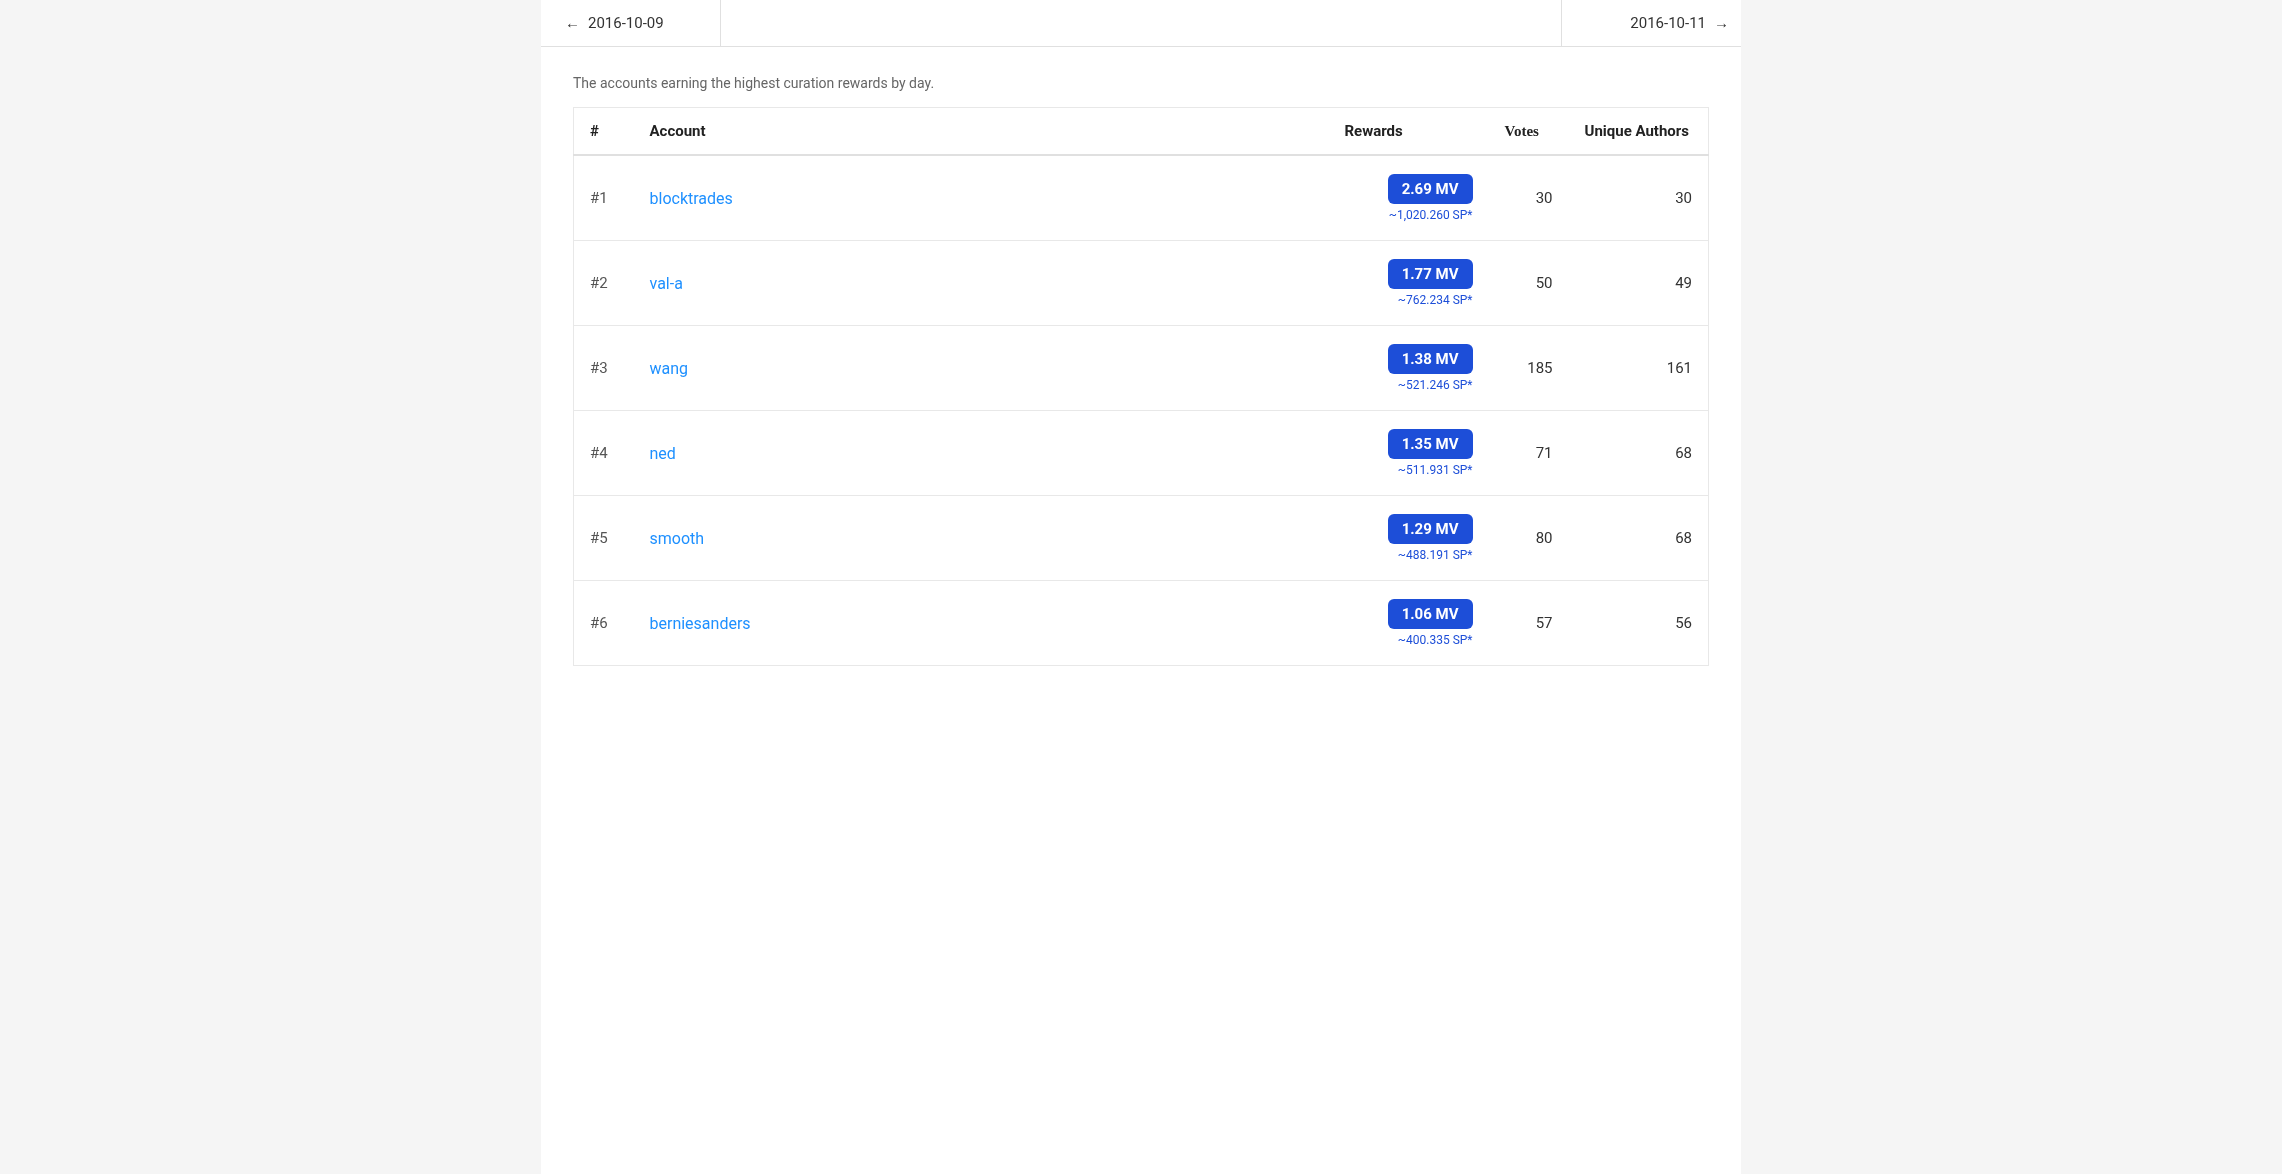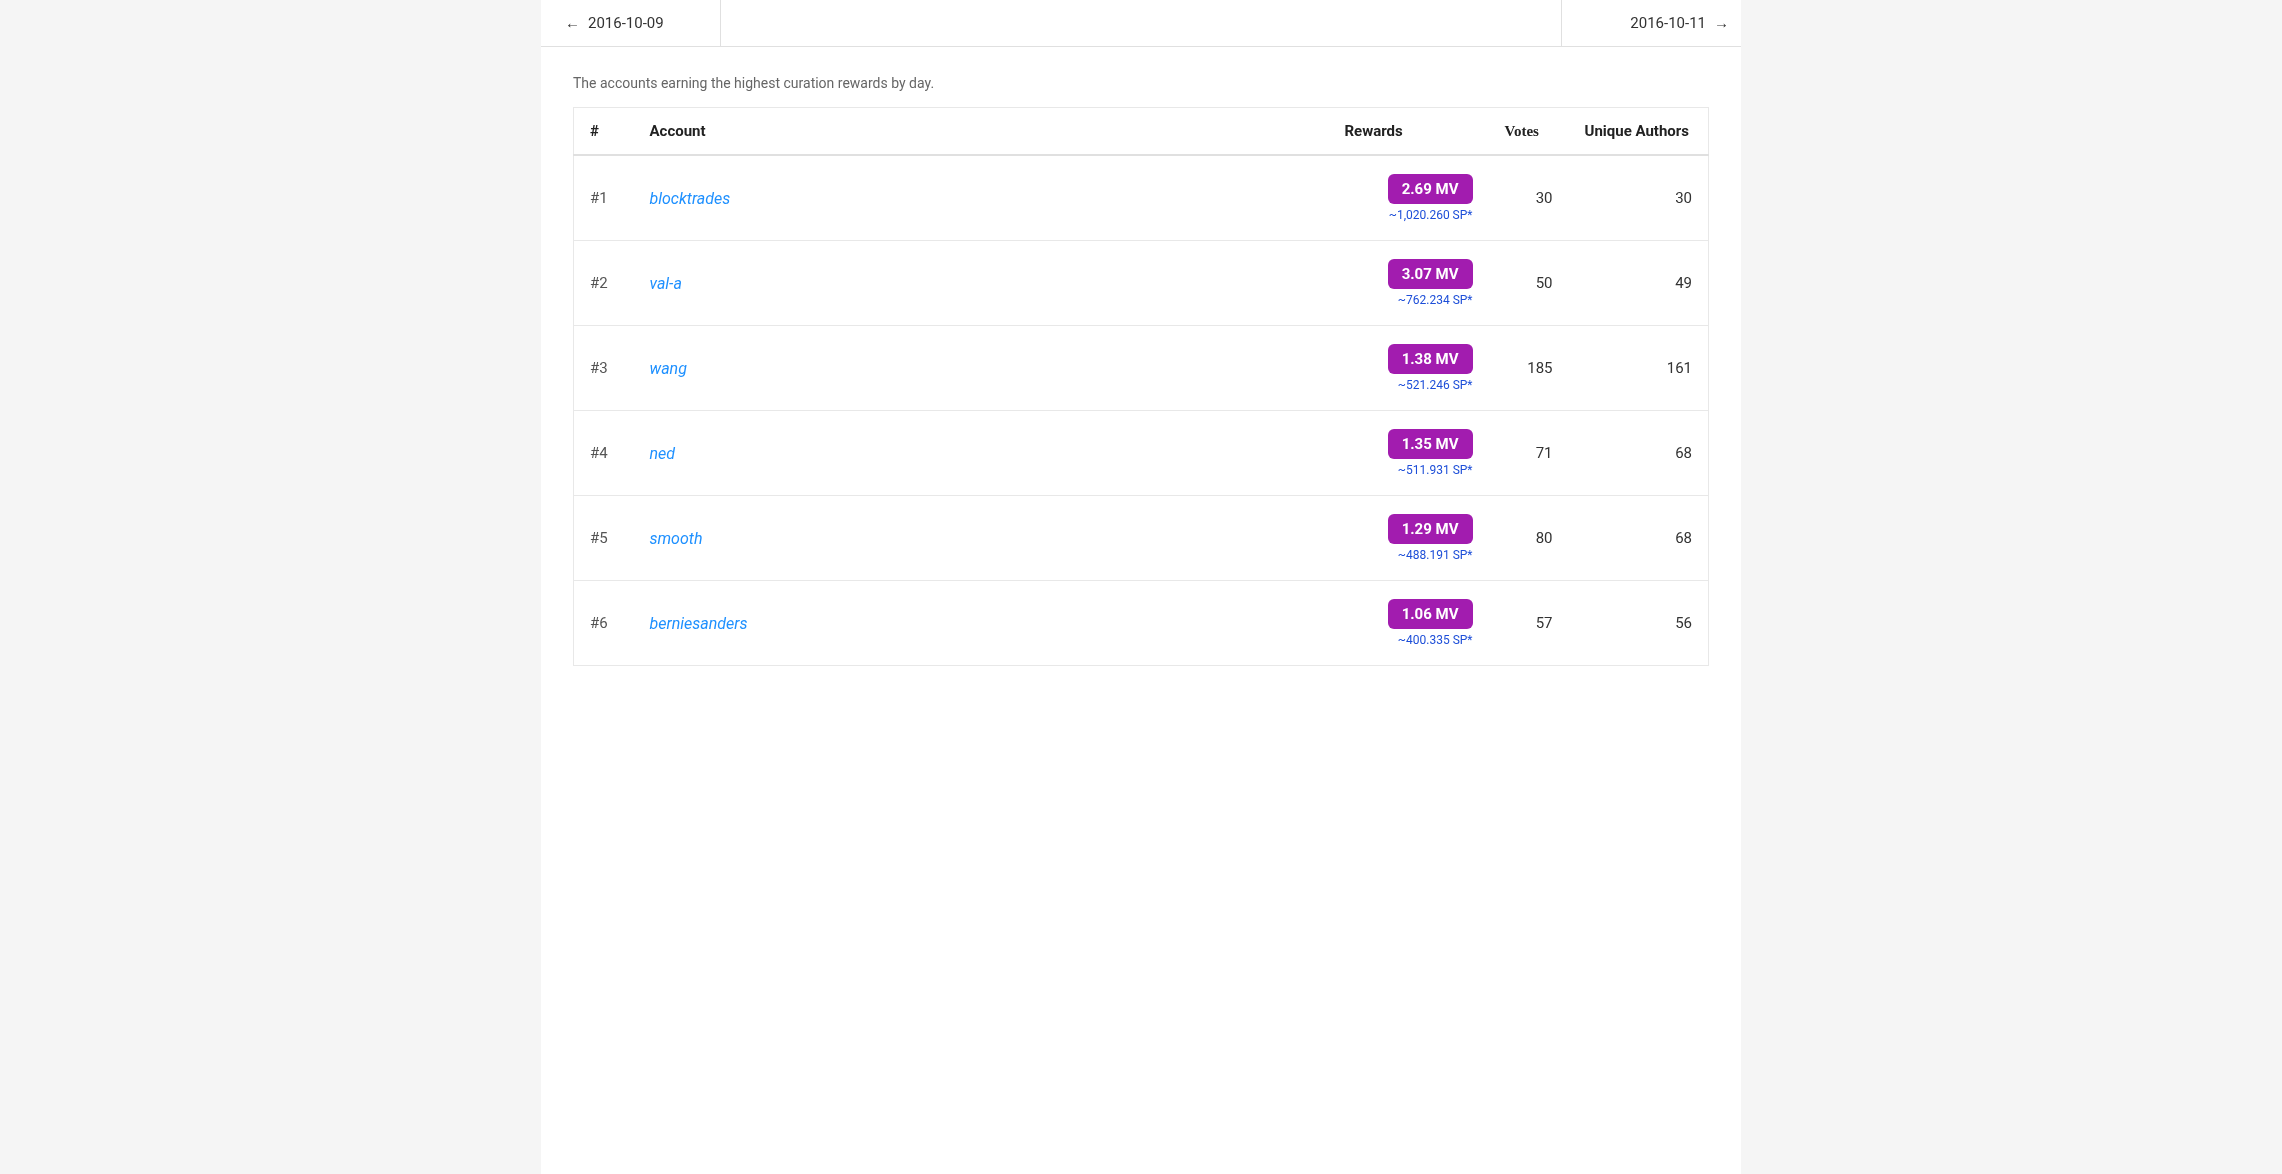--- a/index.html
+++ b/index.html
@@ -133,37 +133,36 @@
     }
 
     .rank-cell {
       color: #555;
       font-size: 15px;
       min-width: 60px;
     }
 
     .account-cell {
       width: 100%;
-      font-style: italic;
     }
 
     .account-link {
       color: #1e90ff;
       text-decoration: none;
       font-size: 16px;
     }
 
     .rewards-cell {
       text-align: right;
       min-width: 160px;
     }
 
     .rewards-badge {
       display: inline-block;
-      background: #a21caf;
+      background: #1d4ed8;
       color: #fff;
       font-weight: 700;
       font-size: 15px;
       padding: 6px 14px;
       border-radius: 6px;
       margin-bottom: 4px;
     }
 
     .rewards-sp {
       font-size: 12px;
@@ -230,21 +229,21 @@
       <td class="votes-cell">30</td>
       <td class="authors-cell">30</td>
     </tr>
           <tr>
       <td class="rank-cell">#2</td>
       <td class="account-cell">
         <a class="account-link">val-a</a>
       </td>
       <td class="rewards-cell">
         <div>
-          <span class="rewards-badge">3.07 MV</span>
+          <span class="rewards-badge">1.77 MV</span>
         </div>
         <div class="rewards-sp">~762.234 SP*</div>
       </td>
       <td class="votes-cell">50</td>
       <td class="authors-cell">49</td>
     </tr>
           <tr>
       <td class="rank-cell">#3</td>
       <td class="account-cell">
         <a class="account-link">wang</a>

